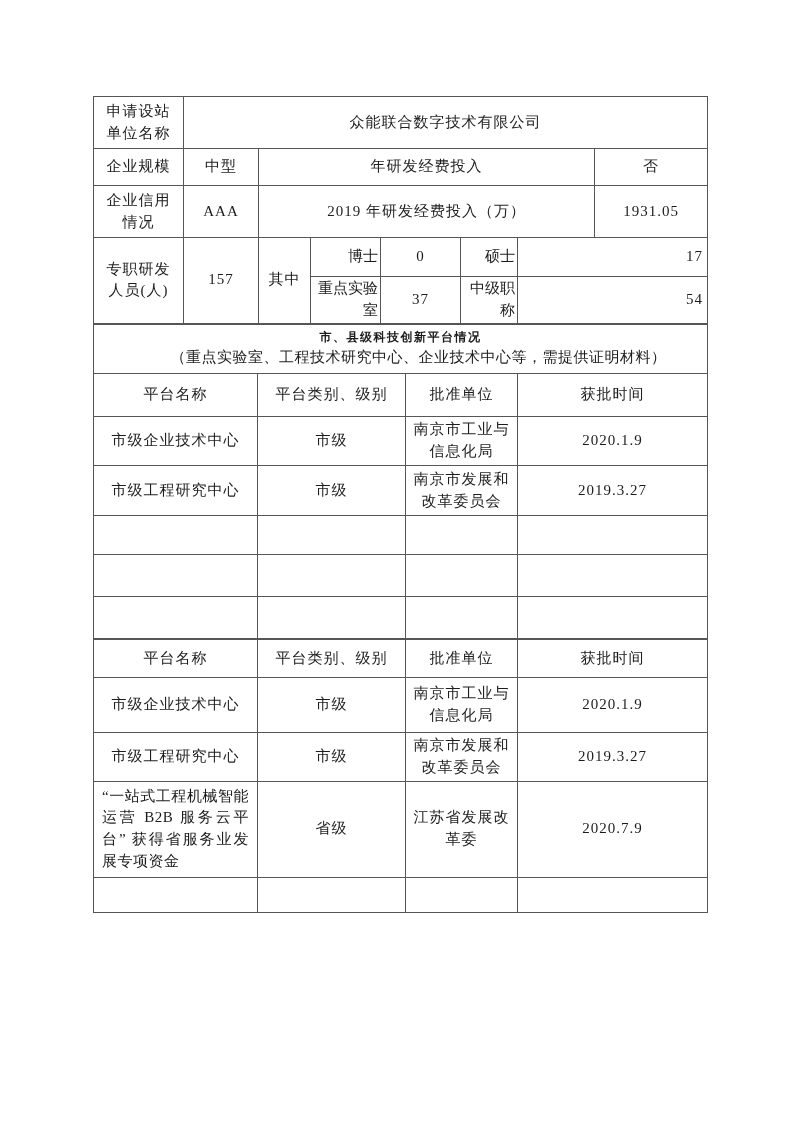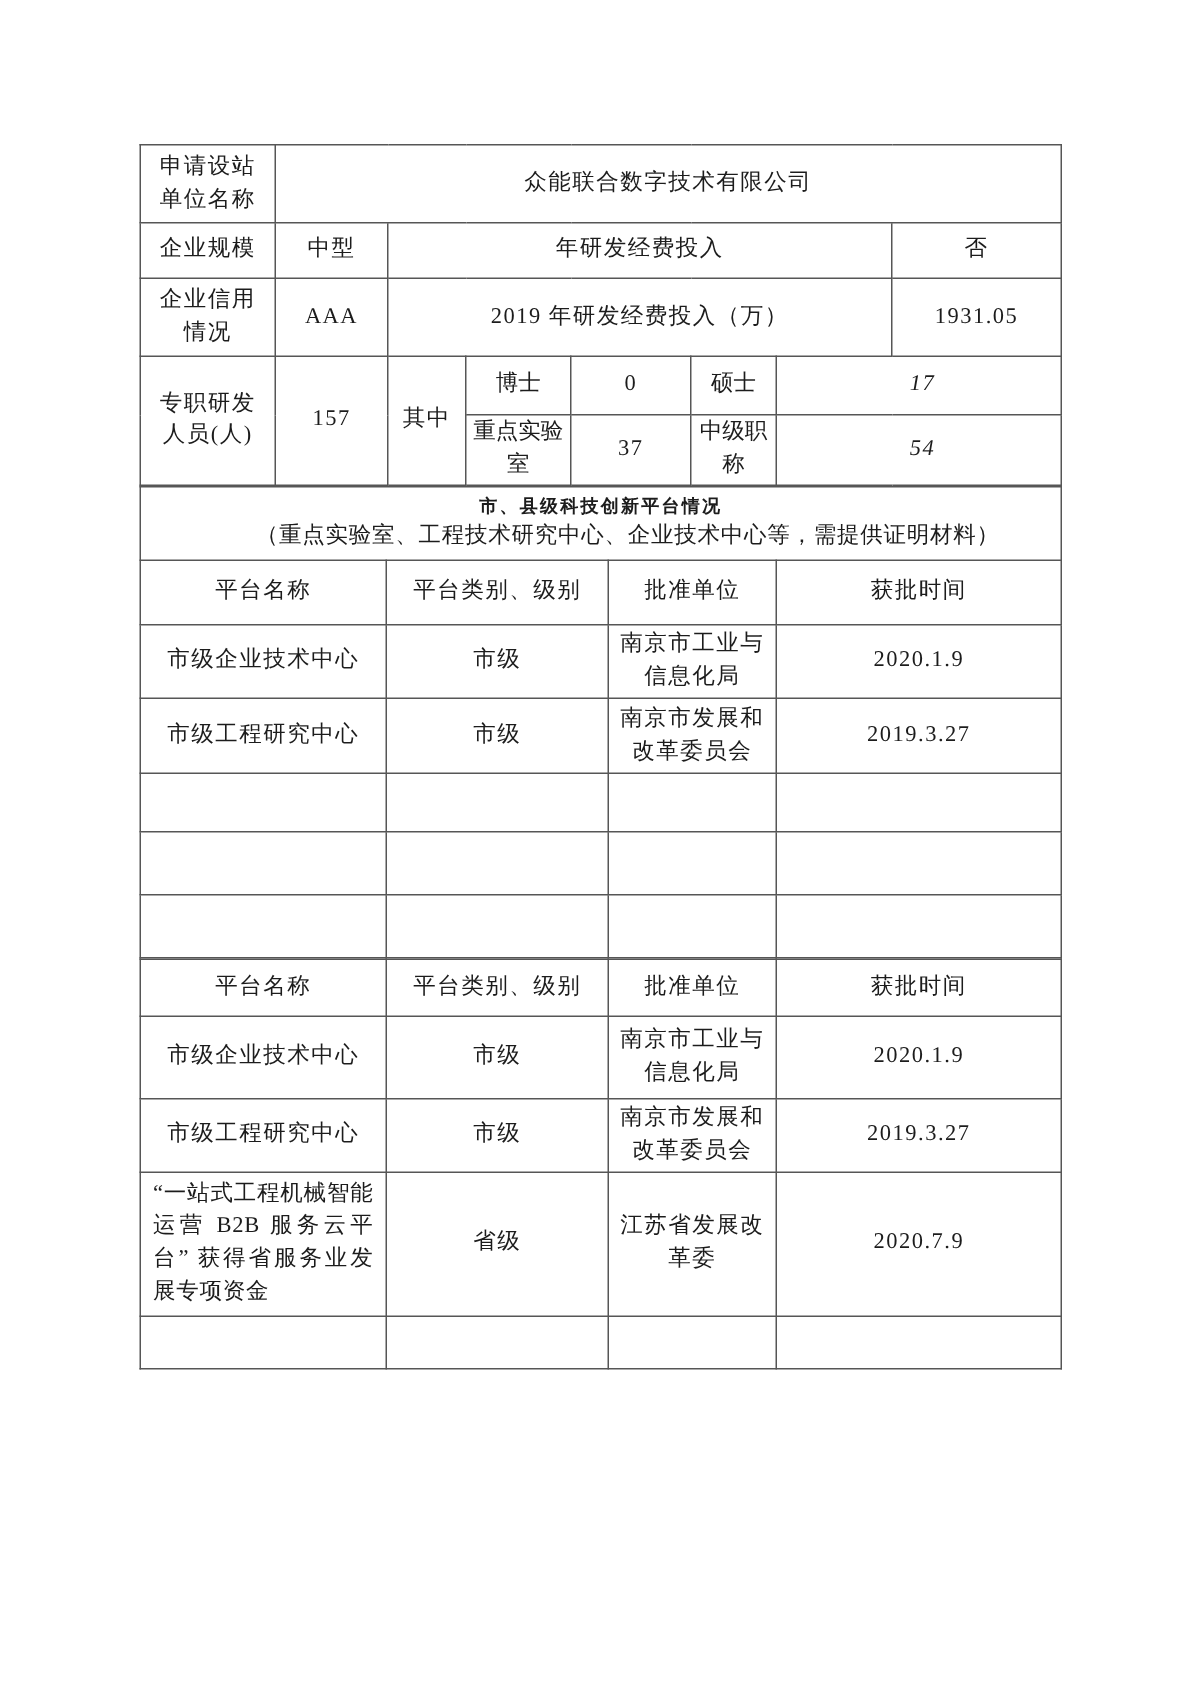--- a/index.html
+++ b/index.html
@@ -29,22 +29,22 @@
     text-align: center;
     vertical-align: middle;
     padding: 2px 4px;
     font-size: 15px;
     font-weight: normal;
     letter-spacing: 1px;
     line-height: 1.45;
     word-break: break-all;
   }
   .prewrap { white-space: pre-line; }
-  .tight { letter-spacing: 0; padding: 1px 2px; }
-  .val-left { text-align: center; padding-left: 9px; font-style: italic; }
+  .tight { letter-spacing: 0; padding: 1px 2px; text-align: right; }
+  .val-left { text-align: right; padding-left: 9px; }
   .justify {
     text-align: justify;
     padding: 4px 8px;
     letter-spacing: 0.5px;
   }
   .section-head { padding: 4px 10px; }
   .section-title {
     font-weight: bold;
     font-size: 12px;
     letter-spacing: 1.5px;

